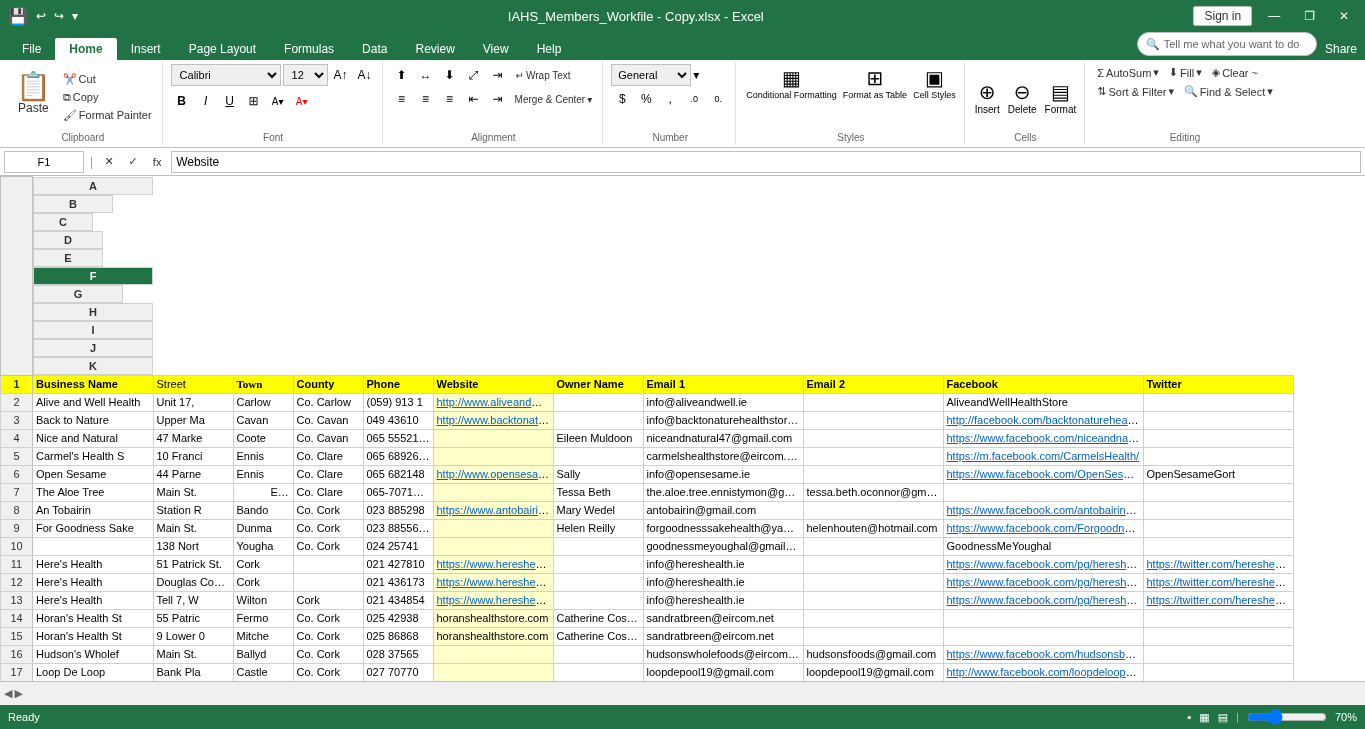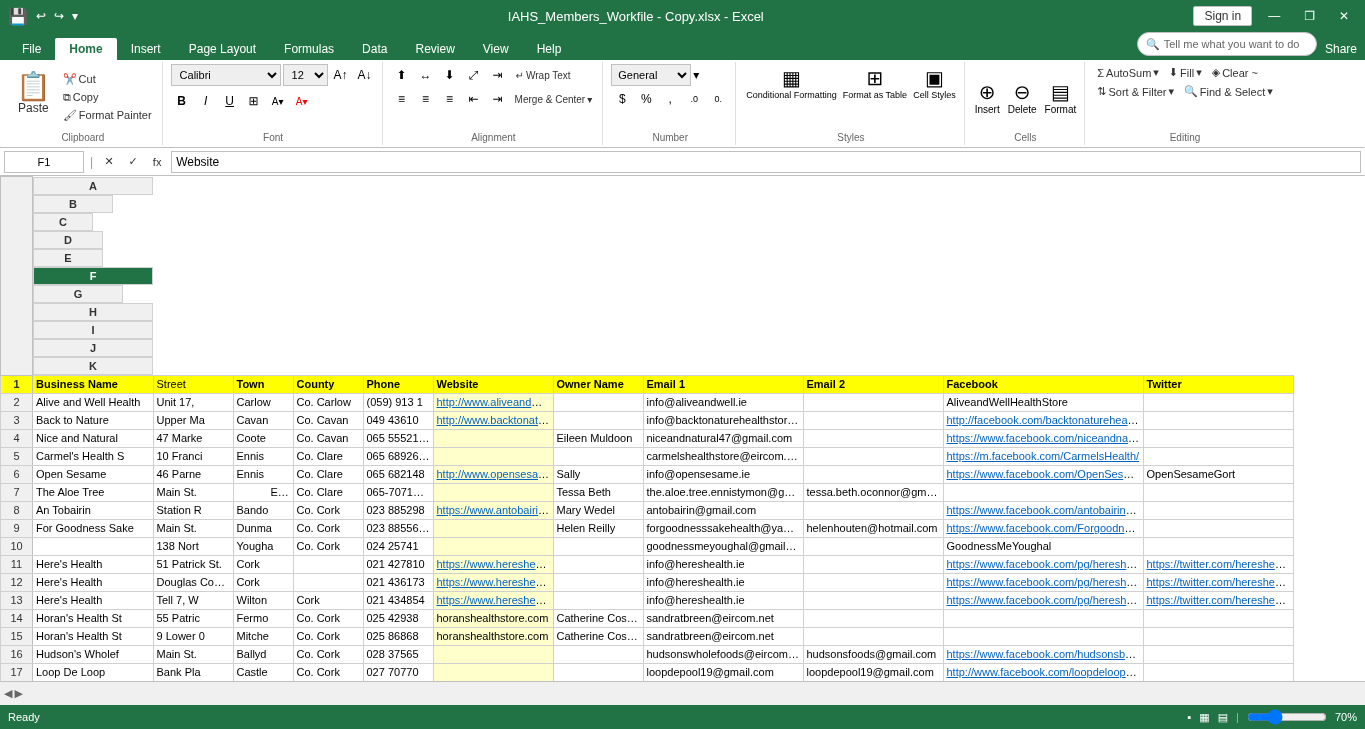--- a/index.html
+++ b/index.html
@@ -509,21 +509,21 @@
           <th class="col-header" style="width:140px;">I</th>
           <th class="col-header" style="width:200px;">J</th>
           <th class="col-header" style="width:150px;">K</th>
         </tr>
       </thead>
       <tbody id="grid-body">
       <tr class="header-row">
             <td class="row-num">1</td>
             <td style="font-weight: bold; background: rgb(255, 255, 0); max-width: 120px; min-width: 120px; overflow: hidden; text-overflow: ellipsis;">Business Name</td>
             <td style="font-weight: normal; background: rgb(255, 255, 0); max-width: 80px; min-width: 80px; overflow: hidden; text-overflow: ellipsis;">Street</td>
-            <td style="font-weight: bold; background: rgb(255, 255, 0); max-width: 60px; min-width: 60px; overflow: hidden; text-overflow: ellipsis;">Town</td>
+            <td style="font-weight: bold; background: rgb(255, 255, 0); max-width: 60px; min-width: 60px; overflow: hidden; text-overflow: ellipsis; font-family: Liberation Serif, serif;">Town</td>
             <td style="font-weight: bold; background: rgb(255, 255, 0); max-width: 70px; min-width: 70px; overflow: hidden; text-overflow: ellipsis;">County</td>
             <td style="font-weight: bold; background: rgb(255, 255, 0); max-width: 70px; min-width: 70px; overflow: hidden; text-overflow: ellipsis;">Phone</td>
             <td style="background: rgb(255, 255, 0); font-weight: bold; max-width: 120px; min-width: 120px; overflow: hidden; text-overflow: ellipsis;">Website</td>
             <td style="font-weight: bold; background: rgb(255, 255, 0); max-width: 90px; min-width: 90px; overflow: hidden; text-overflow: ellipsis;">Owner Name</td>
             <td style="font-weight: bold; background: rgb(255, 255, 0); max-width: 160px; min-width: 160px; overflow: hidden; text-overflow: ellipsis;">Email 1</td>
             <td style="font-weight: bold; background: rgb(255, 255, 0); max-width: 140px; min-width: 140px; overflow: hidden; text-overflow: ellipsis;">Email 2</td>
             <td style="font-weight: bold; background: rgb(255, 255, 0); max-width: 200px; min-width: 200px; overflow: hidden; text-overflow: ellipsis;">Facebook</td>
             <td style="font-weight: bold; background: rgb(255, 255, 0); max-width: 150px; min-width: 150px; overflow: hidden; text-overflow: ellipsis;">Twitter</td>
           </tr>
           <tr>
@@ -578,21 +578,21 @@
             <td style="background: rgb(255, 255, 204); max-width: 120px; min-width: 120px; overflow: hidden; text-overflow: ellipsis;"></td>
             <td style="max-width: 90px; min-width: 90px; overflow: hidden; text-overflow: ellipsis;"></td>
             <td style="max-width: 160px; min-width: 160px; overflow: hidden; text-overflow: ellipsis;">carmelshealthstore@eircom.net</td>
             <td style="max-width: 140px; min-width: 140px; overflow: hidden; text-overflow: ellipsis;"></td>
             <td style="max-width: 200px; min-width: 200px; overflow: hidden; text-overflow: ellipsis;"><a href="#" class="cell-link">https://m.facebook.com/CarmelsHealth/</a></td>
             <td style="max-width: 150px; min-width: 150px; overflow: hidden; text-overflow: ellipsis;"></td>
           </tr>
           <tr>
             <td class="row-num">6</td>
             <td style="max-width: 120px; min-width: 120px; overflow: hidden; text-overflow: ellipsis;">Open Sesame</td>
-            <td style="max-width: 80px; min-width: 80px; overflow: hidden; text-overflow: ellipsis;">46 Parne</td>
+            <td style="max-width: 80px; min-width: 80px; overflow: hidden; text-overflow: ellipsis;">44 Parne</td>
             <td style="max-width: 60px; min-width: 60px; overflow: hidden; text-overflow: ellipsis;">Ennis</td>
             <td style="max-width: 70px; min-width: 70px; overflow: hidden; text-overflow: ellipsis;">Co. Clare</td>
             <td style="max-width: 70px; min-width: 70px; overflow: hidden; text-overflow: ellipsis;">065 682148</td>
             <td style="background: rgb(255, 255, 204); max-width: 120px; min-width: 120px; overflow: hidden; text-overflow: ellipsis;"><a href="#" class="cell-link">http://www.opensesame.</a></td>
             <td style="max-width: 90px; min-width: 90px; overflow: hidden; text-overflow: ellipsis;">Sally</td>
             <td style="max-width: 160px; min-width: 160px; overflow: hidden; text-overflow: ellipsis;">info@opensesame.ie</td>
             <td style="max-width: 140px; min-width: 140px; overflow: hidden; text-overflow: ellipsis;"></td>
             <td style="max-width: 200px; min-width: 200px; overflow: hidden; text-overflow: ellipsis;"><a href="#" class="cell-link">https://www.facebook.com/OpenSesameHealthfoo</a></td>
             <td style="max-width: 150px; min-width: 150px; overflow: hidden; text-overflow: ellipsis;">OpenSesameGort</td>
           </tr>

